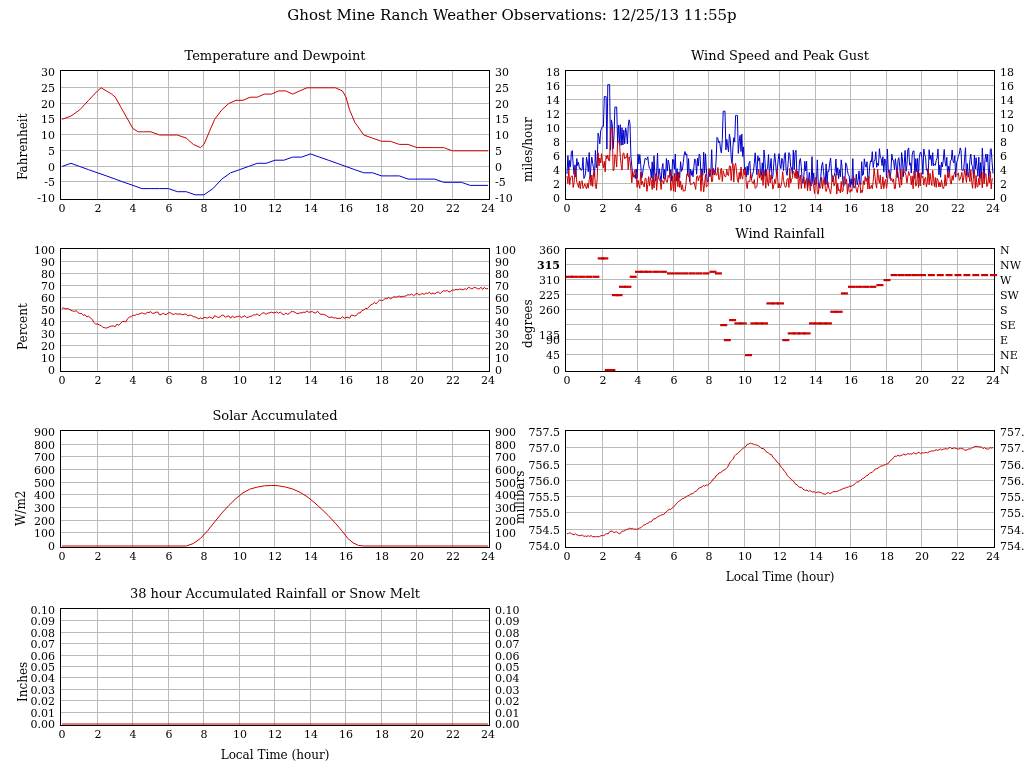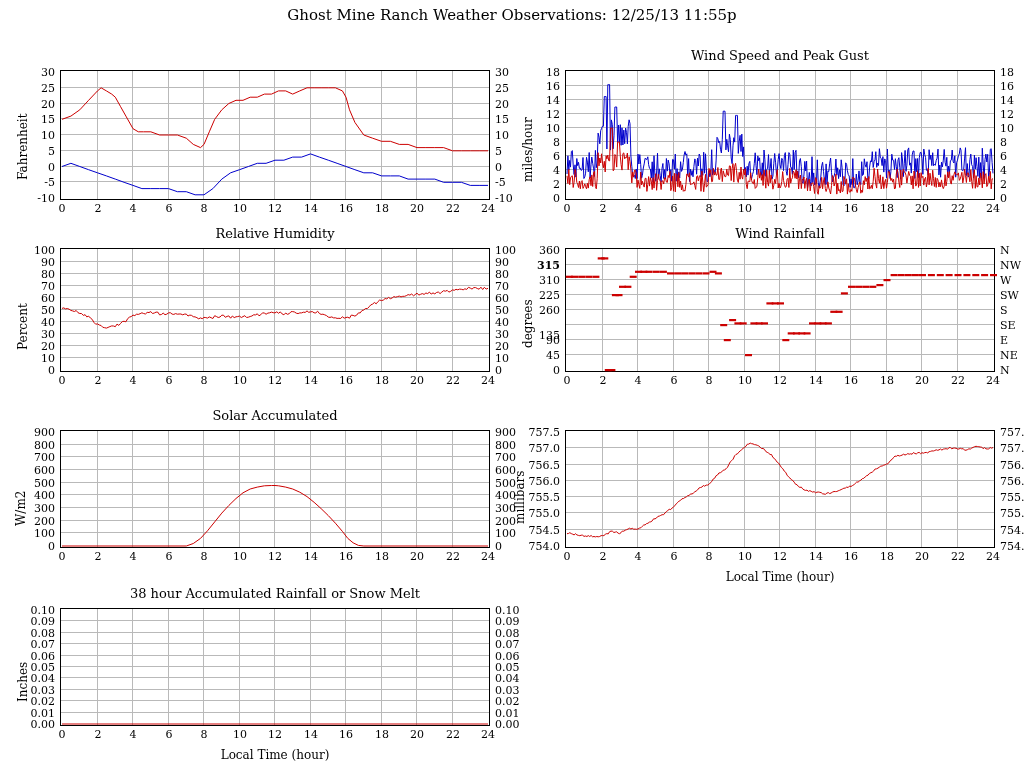--- a/index.html
+++ b/index.html
@@ -46,20 +46,21 @@
     white-space:nowrap;
   }
   svg{position:absolute;left:0;top:0;overflow:visible;}
 </style>
 </head>
 <body>
 
 <div class="page-title">Ghost Mine Ranch Weather Observations: 12/25/13 11:55p</div>
 
 <div class="panel" style="left:60px;top:70px;width:430px;height:130px;">
+  <div class="panel-title">Temperature and Dewpoint</div>
   <div class="plot" id="plot-temp" style="width:430px;height:130px;">
       <div class="tick-label xtick" style="left:1px;top:131px;">0</div>
       <div class="gridline-v" style="left:36px;"></div>
       <div class="tick-label xtick" style="left:37px;top:131px;">2</div>
       <div class="gridline-v" style="left:71px;"></div>
       <div class="tick-label xtick" style="left:72px;top:131px;">4</div>
       <div class="gridline-v" style="left:107px;"></div>
       <div class="tick-label xtick" style="left:108px;top:131px;">6</div>
       <div class="gridline-v" style="left:142px;"></div>
       <div class="tick-label xtick" style="left:143px;top:131px;">8</div>
@@ -168,21 +169,20 @@
       <div class="tick-label ytick-r" style="left:434px;top:1px;">18</div>
       <svg width="428" height="128">
         <polyline points="1.0,103.0 1.9,84.8 2.8,99.0 3.7,89.4 4.5,96.1 5.4,80.5 6.3,79.6 7.2,93.9 8.1,103.5 9.0,93.8 9.9,106.1 10.8,87.5 11.6,94.6 12.5,91.3 13.4,97.4 14.3,97.1 15.2,99.4 16.1,98.7 17.0,86.5 17.9,107.5 18.8,105.8 19.6,102.2 20.5,86.3 21.4,91.1 22.3,100.8 23.2,81.5 24.1,107.0 25.0,93.7 25.8,86.1 26.7,92.3 27.6,97.8 28.5,105.4 29.4,79.4 30.3,96.7 31.2,92.1 32.1,62.1 33.0,66.2 33.8,72.8 34.7,59.7 35.6,57.3 36.5,55.2 37.4,55.3 38.3,25.5 39.2,25.5 40.1,25.5 40.9,78.0 41.8,13.6 42.7,13.6 43.6,13.6 44.5,79.1 45.4,48.9 46.3,53.5 47.1,77.8 48.0,64.8 48.9,36.0 49.8,36.0 50.7,36.0 51.6,71.0 52.5,54.0 53.4,72.3 54.3,53.7 55.1,74.3 56.0,56.8 56.9,74.0 57.8,59.1 58.7,72.7 59.6,57.0 60.5,61.6 61.4,72.9 62.2,55.4 63.1,48.8 64.0,52.6 64.9,85.0 65.8,95.3 66.7,104.4 67.6,105.8 68.5,104.4 69.3,107.5 70.2,98.0 71.1,107.5 72.0,83.1 72.9,93.0 73.8,83.6 74.7,93.4 75.6,107.2 76.4,104.3 77.3,97.0 78.2,92.9 79.1,87.3 80.0,87.9 80.9,88.6 81.8,85.8 82.6,93.5 83.5,97.4 84.4,98.0 85.3,107.1 86.2,90.8 87.1,111.1 88.0,84.7 88.9,104.3 89.8,110.2 90.6,102.0 91.5,82.2 92.4,107.4 93.3,97.8 94.2,104.6 95.1,111.0 96.0,97.5 96.9,92.5 97.7,107.5 98.6,98.6 99.5,108.0 100.4,87.5 101.3,100.1 102.2,89.1 103.1,92.8 104.0,104.6 104.8,98.7 105.7,110.2 106.6,88.4 107.5,88.8 108.4,98.2 109.3,83.0 110.2,110.2 111.1,97.6 111.9,109.8 112.8,100.9 113.7,107.0 114.6,90.7 115.5,100.4 116.4,98.4 117.3,91.4 118.1,84.1 119.0,80.5 119.9,84.1 120.8,82.8 121.7,104.3 122.6,87.6 123.5,110.5 124.4,98.2 125.3,104.3 126.1,99.5 127.0,105.8 127.9,95.5 128.8,87.9 129.7,89.6 130.6,103.2 131.5,87.2 132.3,95.0 133.2,83.0 134.1,85.1 135.0,106.0 135.9,97.8 136.8,104.3 137.7,81.2 138.6,102.2 139.5,82.8 140.3,97.0 141.2,110.7 142.1,109.9 143.0,99.6 143.9,105.8 144.8,101.6 145.7,78.7 146.5,104.1 147.4,100.9 148.3,99.4 149.2,101.8 150.1,89.9 151.0,66.3 151.9,67.8 152.8,71.8 153.7,70.4 154.5,78.4 155.4,82.0 156.3,68.3 157.2,40.2 158.1,40.2 159.0,40.2 159.9,78.9 160.8,68.3 161.6,74.8 162.5,80.8 163.4,63.2 164.3,68.4 165.2,87.0 166.1,92.7 167.0,74.8 167.8,66.7 168.7,71.1 169.6,44.4 170.5,44.4 171.4,44.4 172.3,82.4 173.2,70.5 174.1,64.3 175.0,80.5 175.8,63.1 176.7,85.5 177.6,75.9 178.5,99.3 179.4,96.5 180.3,105.9 181.2,95.2 182.0,104.1 182.9,92.5 183.8,90.4 184.7,106.3 185.6,107.5 186.5,103.6 187.4,100.6 188.3,92.3 189.2,81.8 190.0,94.4 190.9,103.7 191.8,84.9 192.7,89.8 193.6,86.8 194.5,103.1 195.4,104.4 196.3,91.8 197.1,106.8 198.0,79.0 198.9,88.8 199.8,105.4 200.7,98.8 201.6,97.1 202.5,83.6 203.4,102.4 204.2,97.4 205.1,87.5 206.0,107.9 206.9,105.2 207.8,92.7 208.7,82.5 209.6,91.8 210.5,103.8 211.3,98.9 212.2,88.4 213.1,82.6 214.0,93.9 214.9,97.6 215.8,87.3 216.7,89.4 217.5,99.6 218.4,84.7 219.3,81.6 220.2,100.2 221.1,104.3 222.0,93.7 222.9,81.6 223.8,83.4 224.7,96.4 225.5,96.6 226.4,103.4 227.3,79.1 228.2,98.5 229.1,81.6 230.0,79.3 230.9,103.7 231.7,100.1 232.6,106.7 233.5,89.9 234.4,87.5 235.3,95.7 236.2,110.9 237.1,112.3 238.0,103.1 238.8,90.4 239.7,100.0 240.6,90.0 241.5,117.2 242.4,110.2 243.3,101.4 244.2,110.4 245.1,114.9 246.0,85.7 246.8,111.5 247.7,101.9 248.6,113.9 249.5,112.2 250.4,112.2 251.3,88.8 252.2,111.2 253.1,116.6 253.9,112.1 254.8,106.1 255.7,94.8 256.6,91.3 257.5,100.4 258.4,109.2 259.3,113.6 260.1,92.9 261.0,113.5 261.9,99.9 262.8,100.5 263.7,92.2 264.6,87.0 265.5,101.3 266.4,110.9 267.3,107.0 268.1,105.0 269.0,101.4 269.9,88.0 270.8,104.2 271.7,96.8 272.6,107.6 273.5,98.8 274.4,105.7 275.2,88.8 276.1,96.7 277.0,113.6 277.9,114.8 278.8,113.7 279.7,91.8 280.6,93.4 281.4,99.7 282.3,103.7 283.2,105.0 284.1,116.4 285.0,107.9 285.9,113.6 286.8,87.6 287.7,116.7 288.5,116.8 289.4,114.1 290.3,103.0 291.2,113.8 292.1,109.5 293.0,99.9 293.9,112.3 294.8,113.6 295.7,90.7 296.5,104.5 297.4,103.6 298.3,87.8 299.2,93.8 300.1,96.2 301.0,90.7 301.9,109.2 302.8,107.7 303.6,96.1 304.5,89.8 305.4,90.9 306.3,80.7 307.2,96.5 308.1,90.6 309.0,88.9 309.8,80.7 310.7,96.3 311.6,92.1 312.5,94.5 313.4,77.7 314.3,86.2 315.2,87.6 316.1,94.6 316.9,85.6 317.8,101.1 318.7,87.9 319.6,89.4 320.5,106.9 321.4,78.0 322.3,101.2 323.2,99.0 324.1,107.6 324.9,100.5 325.8,83.2 326.7,89.1 327.6,89.3 328.5,98.5 329.4,87.7 330.3,95.7 331.2,106.6 332.0,88.9 332.9,86.7 333.8,96.7 334.7,108.1 335.6,81.6 336.5,89.0 337.4,105.6 338.3,92.2 339.1,79.4 340.0,100.4 340.9,94.2 341.8,78.9 342.7,76.9 343.6,94.2 344.5,91.9 345.3,102.1 346.2,83.9 347.1,80.0 348.0,80.0 348.9,107.4 349.8,87.6 350.7,100.8 351.6,87.5 352.5,106.6 353.3,86.8 354.2,81.5 355.1,81.4 356.0,87.6 356.9,103.3 357.8,78.0 358.7,83.5 359.6,86.6 360.4,99.3 361.3,98.5 362.2,104.0 363.1,78.7 364.0,88.5 364.9,84.0 365.8,94.6 366.7,81.7 367.5,94.7 368.4,93.3 369.3,94.3 370.2,89.4 371.1,87.2 372.0,78.1 372.9,103.9 373.8,94.0 374.6,106.2 375.5,91.2 376.4,95.9 377.3,89.2 378.2,78.4 379.1,91.3 380.0,95.2 380.8,86.3 381.7,105.6 382.6,95.0 383.5,101.7 384.4,89.7 385.3,89.2 386.2,79.0 387.1,90.4 387.9,92.0 388.8,84.8 389.7,106.2 390.6,91.6 391.5,89.1 392.4,84.7 393.3,82.9 394.2,76.9 395.0,79.2 395.9,99.2 396.8,99.8 397.7,98.4 398.6,87.1 399.5,76.7 400.4,104.6 401.3,92.6 402.2,106.1 403.0,104.4 403.9,88.5 404.8,83.1 405.7,93.7 406.6,95.5 407.5,106.9 408.4,84.2 409.3,98.1 410.1,86.7 411.0,95.6 411.9,105.4 412.8,86.1 413.7,107.2 414.6,91.6 415.5,107.4 416.3,77.2 417.2,93.6 418.1,107.5 419.0,88.5 419.9,83.0 420.8,91.0 421.7,83.3 422.6,106.0 423.4,101.6 424.3,78.3 425.2,77.7 426.1,91.5 427.0,102.4" fill="none" stroke="#0000cc" stroke-width="1"></polyline>
         <polyline points="1.0,104.9 1.9,112.5 2.8,98.4 3.7,113.7 4.5,106.9 5.4,105.3 6.3,104.8 7.2,116.5 8.1,111.3 9.0,98.4 9.9,101.5 10.8,111.4 11.6,112.8 12.5,116.5 13.4,110.0 14.3,117.8 15.2,110.7 16.1,109.6 17.0,117.4 17.9,115.5 18.8,112.8 19.6,115.7 20.5,117.8 21.4,112.3 22.3,117.1 23.2,108.7 24.1,105.8 25.0,114.7 25.8,103.9 26.7,115.5 27.6,101.3 28.5,100.3 29.4,115.6 30.3,117.8 31.2,107.7 32.1,81.7 33.0,94.9 33.8,87.0 34.7,92.0 35.6,82.8 36.5,92.1 37.4,96.8 38.3,90.3 39.2,101.0 40.1,84.7 40.9,87.9 41.8,84.1 42.7,89.6 43.6,89.9 44.5,57.0 45.4,57.0 46.3,57.0 47.1,99.7 48.0,99.0 48.9,83.5 49.8,85.4 50.7,96.1 51.6,71.0 52.5,71.0 53.4,71.0 54.3,85.1 55.1,93.6 56.0,99.1 56.9,82.6 57.8,81.9 58.7,87.8 59.6,86.3 60.5,86.6 61.4,82.0 62.2,98.7 63.1,85.7 64.0,90.5 64.9,98.7 65.8,111.9 66.7,101.1 67.6,106.2 68.5,99.2 69.3,99.2 70.2,101.8 71.1,116.4 72.0,109.1 72.9,113.7 73.8,117.4 74.7,101.0 75.6,113.9 76.4,110.3 77.3,113.3 78.2,116.1 79.1,107.5 80.0,107.2 80.9,120.4 81.8,113.5 82.6,105.6 83.5,115.1 84.4,106.7 85.3,110.1 86.2,118.6 87.1,106.6 88.0,117.1 88.9,107.7 89.8,102.7 90.6,119.3 91.5,109.5 92.4,103.2 93.3,109.1 94.2,109.4 95.1,118.5 96.0,109.9 96.9,109.9 97.7,113.0 98.6,106.7 99.5,106.8 100.4,111.0 101.3,111.5 102.2,104.4 103.1,106.7 104.0,100.3 104.8,119.7 105.7,116.4 106.6,104.9 107.5,120.2 108.4,102.3 109.3,120.9 110.2,102.8 111.1,104.3 111.9,115.8 112.8,101.5 113.7,116.4 114.6,110.2 115.5,119.0 116.4,113.8 117.3,120.3 118.1,119.4 119.0,120.1 119.9,113.5 120.8,103.0 121.7,103.2 122.6,106.1 123.5,101.8 124.4,113.6 125.3,113.2 126.1,112.9 127.0,112.6 127.9,110.9 128.8,114.5 129.7,118.4 130.6,105.8 131.5,104.7 132.3,109.9 133.2,105.8 134.1,104.4 135.0,120.3 135.9,100.2 136.8,111.1 137.7,120.8 138.6,112.4 139.5,103.4 140.3,116.0 141.2,115.3 142.1,113.5 143.0,97.4 143.9,102.4 144.8,98.8 145.7,110.8 146.5,110.4 147.4,97.3 148.3,104.1 149.2,100.8 150.1,104.2 151.0,103.9 151.9,96.5 152.8,108.4 153.7,108.4 154.5,100.2 155.4,97.0 156.3,110.6 157.2,99.8 158.1,103.1 159.0,105.8 159.9,105.5 160.8,98.1 161.6,103.9 162.5,104.7 163.4,94.9 164.3,95.0 165.2,109.6 166.1,97.6 167.0,92.6 167.8,111.1 168.7,95.3 169.6,92.3 170.5,99.5 171.4,109.2 172.3,111.5 173.2,101.3 174.1,108.2 175.0,96.0 175.8,105.7 176.7,108.1 177.6,98.2 178.5,103.9 179.4,97.7 180.3,113.4 181.2,117.7 182.0,110.3 182.9,110.2 183.8,110.8 184.7,101.7 185.6,109.4 186.5,112.1 187.4,112.8 188.3,108.5 189.2,117.4 190.0,116.3 190.9,115.6 191.8,106.4 192.7,98.0 193.6,107.1 194.5,101.5 195.4,109.3 196.3,103.5 197.1,114.5 198.0,99.1 198.9,105.7 199.8,117.2 200.7,99.3 201.6,111.4 202.5,115.1 203.4,99.5 204.2,111.9 205.1,104.0 206.0,109.4 206.9,118.2 207.8,114.2 208.7,108.3 209.6,112.5 210.5,103.4 211.3,98.7 212.2,117.0 213.1,112.3 214.0,117.0 214.9,115.2 215.8,110.6 216.7,100.6 217.5,109.3 218.4,113.4 219.3,116.3 220.2,115.7 221.1,108.1 222.0,107.2 222.9,116.5 223.8,97.3 224.7,112.2 225.5,108.5 226.4,106.8 227.3,100.0 228.2,101.5 229.1,107.3 230.0,98.8 230.9,108.0 231.7,100.4 232.6,118.0 233.5,107.4 234.4,104.0 235.3,117.6 236.2,108.3 237.1,108.8 238.0,106.0 238.8,117.4 239.7,109.7 240.6,107.3 241.5,119.8 242.4,110.4 243.3,108.1 244.2,119.9 245.1,112.5 246.0,112.6 246.8,111.5 247.7,115.6 248.6,122.5 249.5,106.6 250.4,107.7 251.3,120.8 252.2,123.3 253.1,114.7 253.9,117.3 254.8,116.2 255.7,106.3 256.6,117.8 257.5,110.0 258.4,106.7 259.3,117.5 260.1,120.5 261.0,117.5 261.9,110.8 262.8,117.0 263.7,119.7 264.6,123.0 265.5,114.6 266.4,104.5 267.3,107.0 268.1,115.0 269.0,112.1 269.9,103.2 270.8,123.1 271.7,112.2 272.6,119.7 273.5,118.7 274.4,122.0 275.2,110.5 276.1,120.6 277.0,120.2 277.9,105.4 278.8,108.5 279.7,112.8 280.6,107.8 281.4,123.1 282.3,112.7 283.2,120.6 284.1,121.3 285.0,118.4 285.9,120.3 286.8,106.1 287.7,107.0 288.5,107.3 289.4,114.0 290.3,118.4 291.2,121.6 292.1,116.6 293.0,113.2 293.9,110.9 294.8,122.2 295.7,119.2 296.5,121.3 297.4,109.7 298.3,113.8 299.2,105.6 300.1,110.5 301.0,107.0 301.9,118.0 302.8,105.5 303.6,117.8 304.5,117.2 305.4,114.3 306.3,117.7 307.2,110.3 308.1,97.3 309.0,105.6 309.8,113.0 310.7,117.1 311.6,98.0 312.5,107.5 313.4,112.2 314.3,103.9 315.2,117.9 316.1,114.1 316.9,105.8 317.8,117.6 318.7,111.1 319.6,108.4 320.5,117.2 321.4,111.3 322.3,100.6 323.2,100.7 324.1,105.4 324.9,109.6 325.8,107.4 326.7,111.2 327.6,108.2 328.5,118.0 329.4,117.1 330.3,103.0 331.2,98.2 332.0,101.6 332.9,111.2 333.8,116.5 334.7,99.0 335.6,114.1 336.5,101.8 337.4,98.3 338.3,101.2 339.1,101.3 340.0,104.3 340.9,112.1 341.8,106.0 342.7,100.4 343.6,104.3 344.5,105.4 345.3,113.9 346.2,104.9 347.1,117.8 348.0,100.0 348.9,106.4 349.8,115.1 350.7,112.8 351.6,99.6 352.5,116.4 353.3,102.2 354.2,115.0 355.1,101.7 356.0,106.6 356.9,105.3 357.8,114.1 358.7,108.0 359.6,106.3 360.4,116.0 361.3,111.1 362.2,97.3 363.1,113.8 364.0,102.2 364.9,109.3 365.8,114.5 366.7,99.2 367.5,107.5 368.4,115.5 369.3,106.5 370.2,116.4 371.1,107.3 372.0,109.0 372.9,116.0 373.8,111.4 374.6,115.7 375.5,108.9 376.4,114.9 377.3,117.6 378.2,115.2 379.1,103.7 380.0,114.9 380.8,110.3 381.7,100.8 382.6,106.9 383.5,100.6 384.4,111.1 385.3,113.1 386.2,104.7 387.1,109.3 387.9,103.9 388.8,100.8 389.7,103.1 390.6,104.0 391.5,103.9 392.4,101.9 393.3,109.4 394.2,107.9 395.0,105.2 395.9,101.3 396.8,111.9 397.7,106.9 398.6,98.2 399.5,104.3 400.4,111.5 401.3,102.0 402.2,101.8 403.0,104.8 403.9,110.8 404.8,98.7 405.7,110.6 406.6,117.3 407.5,104.1 408.4,98.9 409.3,117.3 410.1,104.6 411.0,115.8 411.9,115.9 412.8,106.9 413.7,114.0 414.6,101.9 415.5,107.9 416.3,116.9 417.2,100.6 418.1,112.9 419.0,104.0 419.9,102.6 420.8,115.6 421.7,114.1 422.6,105.3 423.4,111.8 424.3,100.5 425.2,117.9 426.1,108.0 427.0,107.6" fill="none" stroke="#cc0000" stroke-width="1"></polyline>
       </svg>
     </div>
   <div class="axis-label-y" style="left:-44px;top:112px;">miles/hour</div>
 </div>
 
 <div class="panel" style="left:60px;top:248px;width:430px;height:124px;">
-  <div class="panel-title">Relative Humidity</div>
   <div class="plot" id="plot-rh" style="width:430px;height:124px;">
       <div class="tick-label xtick" style="left:1px;top:125px;">0</div>
       <div class="gridline-v" style="left:36px;"></div>
       <div class="tick-label xtick" style="left:37px;top:125px;">2</div>
       <div class="gridline-v" style="left:71px;"></div>
       <div class="tick-label xtick" style="left:72px;top:125px;">4</div>
       <div class="gridline-v" style="left:107px;"></div>
       <div class="tick-label xtick" style="left:108px;top:125px;">6</div>
       <div class="gridline-v" style="left:142px;"></div>
       <div class="tick-label xtick" style="left:143px;top:125px;">8</div>

